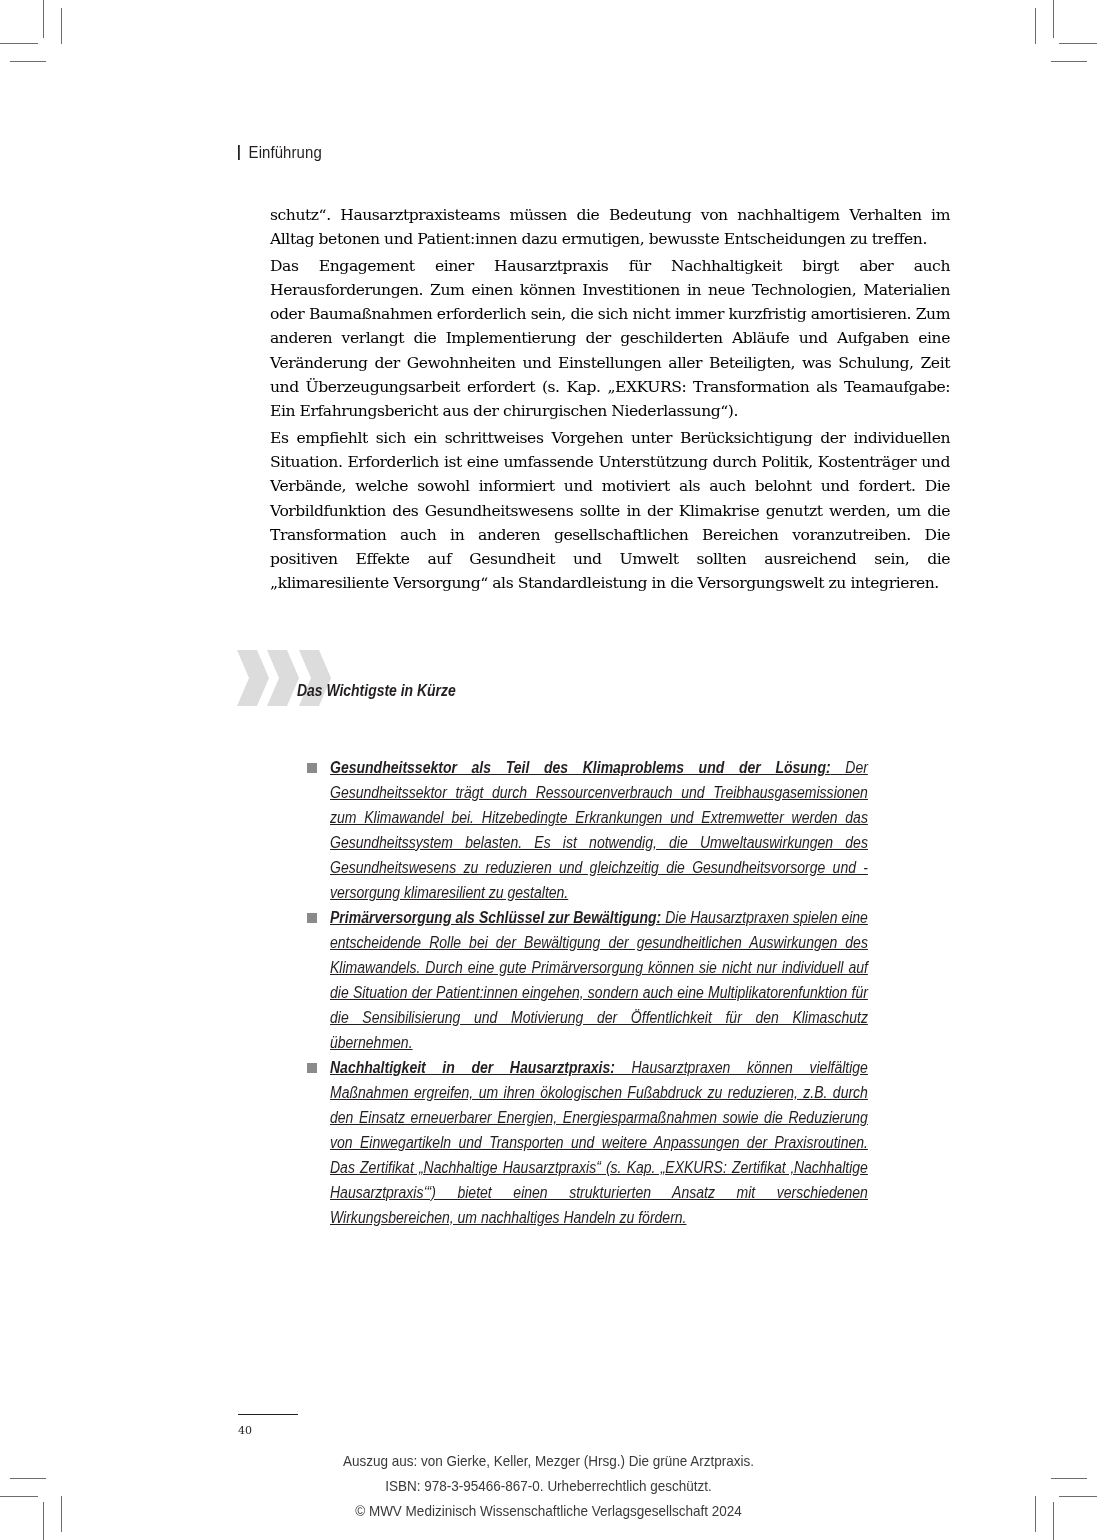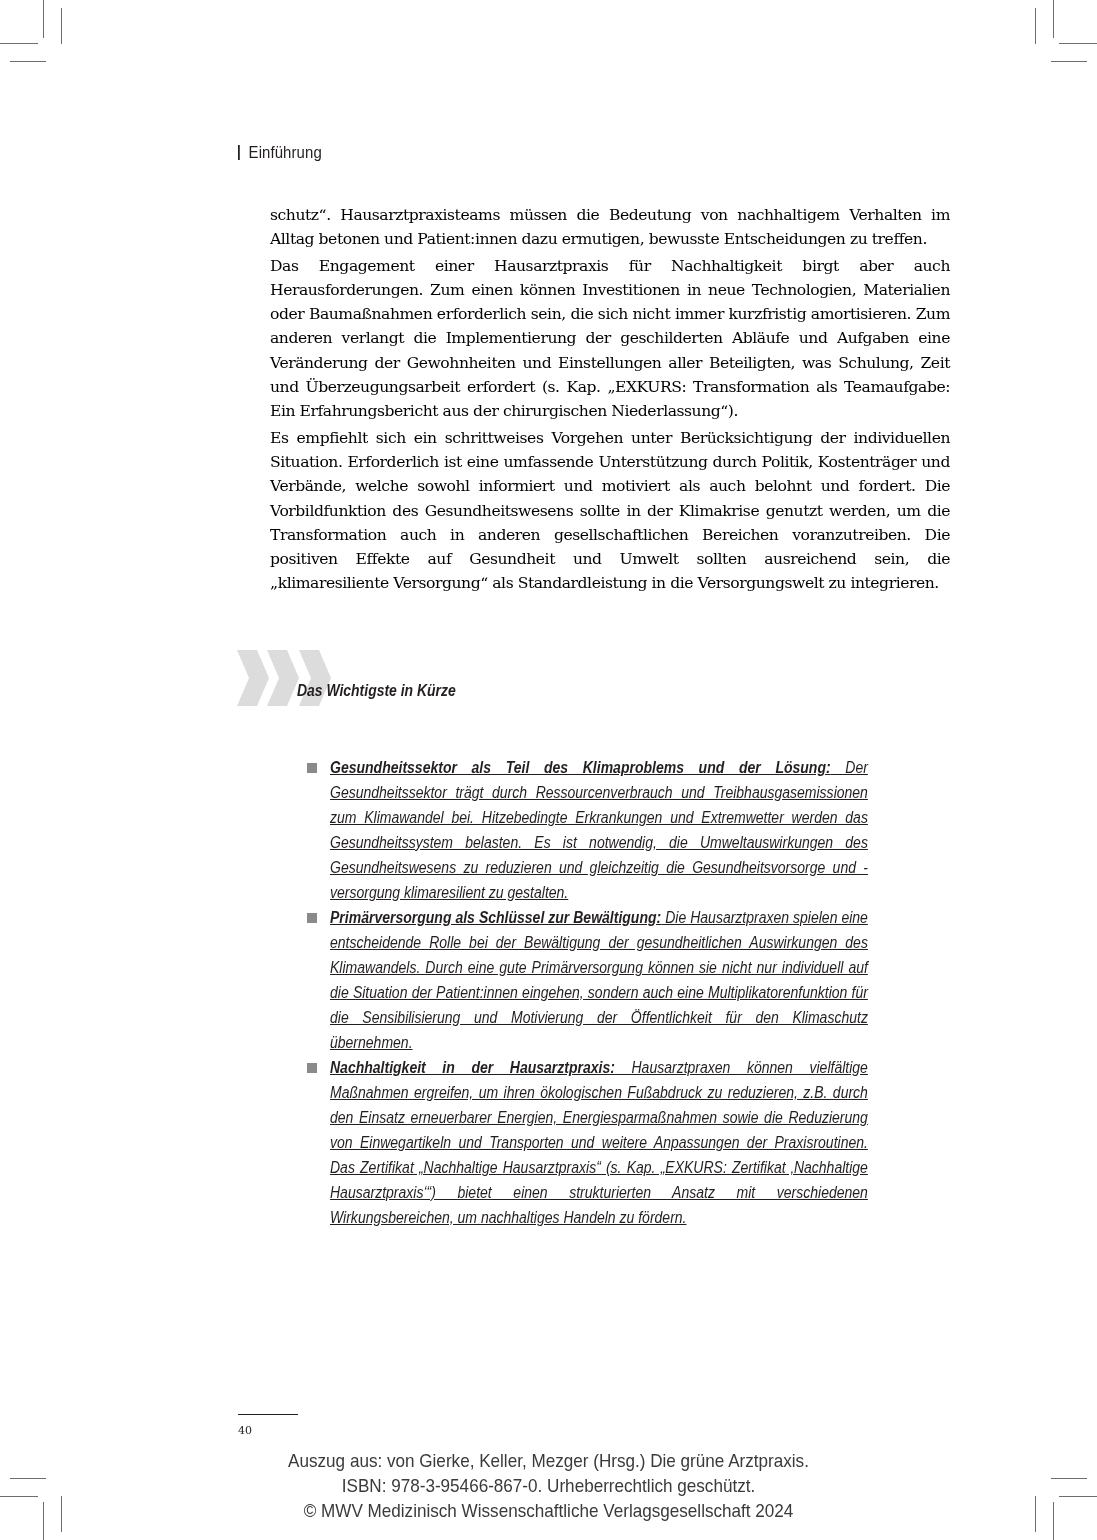--- a/index.html
+++ b/index.html
@@ -46,21 +46,21 @@
   }
   .summary-list .item-text b { font-weight: bold; }
 
   .foot-rule { position: absolute; left: 238px; top: 1414px; width: 60px; height: 1px; background: #231f20; }
   .page-number {
     position: absolute; left: 238px; top: 1424px;
     font-family: "DejaVu Serif", serif; font-size: 11px; color: #231f20;
   }
   .copyright {
     position: absolute; left: 0; top: 1448px; width: 1097px; text-align: center;
-    font-family: "Liberation Sans", sans-serif; font-size: 19px; line-height: 25px; color: #3a3a3a;
+    font-family: "Liberation Sans", sans-serif; font-size: 15px; line-height: 25px; color: #3a3a3a;
   }
   .copyright div { display: block; transform: scaleX(0.9); }
 </style>
 </head>
 <body>
 
 <div>
   <div class="crop v" style="left:43px;top:0;height:38px;"></div>
   <div class="crop h" style="left:0;top:43px;height:1px;width:38px;"></div>
   <div class="crop v" style="left:61px;top:8px;height:36px;"></div>

